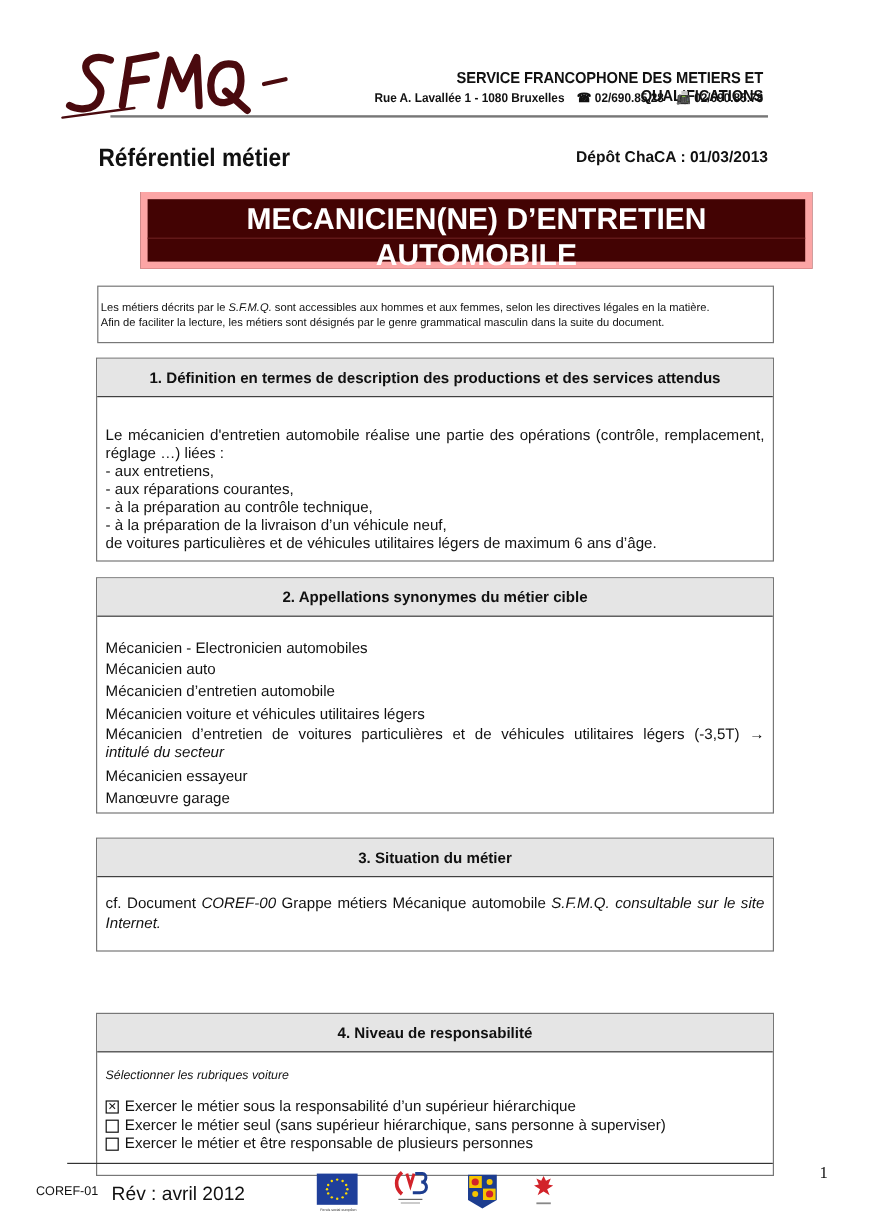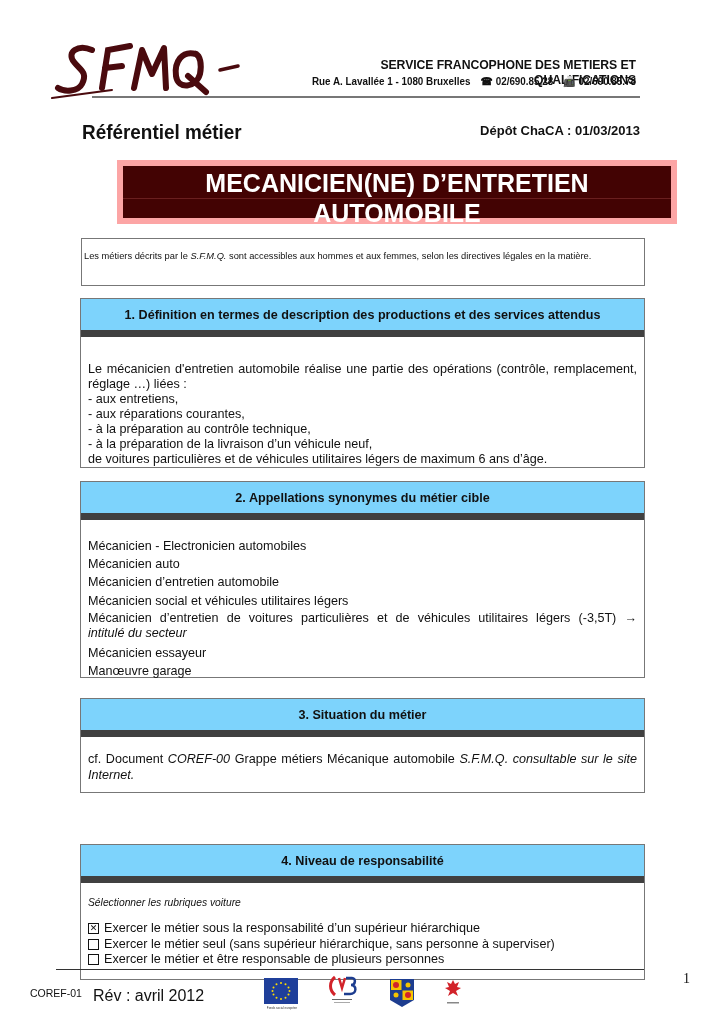--- a/index.html
+++ b/index.html
@@ -20,21 +20,21 @@
   .depot { left: 440px; top: 123px; width: 200px; text-align: right; font-weight: bold; font-size: 13px; }
 
   .banner { left: 81px; top: 160px; width: 560px; height: 64px; background: #430303;
             border: 6px solid #fca5a5; box-sizing: border-box; color: #fff; text-align: center; font-weight: bold; margin-left: 36px; }
   .banner .l1 { position: absolute; left: 0; right: 0; top: 3px; height: 29px; font-size: 25px; line-height: 29px;
                 border-bottom: 1px solid #6a1f1f; }
   .banner .l2 { position: absolute; left: 0; right: 0; top: 33px; font-size: 25px; line-height: 29px; }
 
   
   .box { border: 1px solid #777; box-sizing: border-box; background: #fff; }
-  .box-head { background: #7dd3fc; border-bottom: 7px solid #404040; text-align: center; font-weight: bold; font-size: 12.6px;
+  .box-head { background: #e5e5e5; border-bottom: 1px solid #404040; text-align: center; font-weight: bold; font-size: 12.6px;
               display: flex; align-items: center; justify-content: center; }
   .intro { left: 81px; top: 238px; width: 564px; height: 48px; padding: 11px 6px 0 2px; font-size: 9.3px; line-height: 13px; }
 
   .b1 { left: 80px; top: 298px; width: 565px; height: 170px; }
   .b1 .box-head { height: 31px; }
   .b1 .body { padding: 25px 7px 0 7px; font-size: 12.6px; line-height: 15px; }
   .justify { text-align: justify; text-align-last: left; }
 
   .b2 { left: 80px; top: 481px; width: 565px; height: 197px; }
   .b2 .box-head { height: 31px; }
@@ -87,41 +87,42 @@
 <div class="abs ref-title">Référentiel métier</div>
 <div class="abs depot">Dépôt ChaCA : 01/03/2013</div>
 
 <div class="abs banner">
   <div class="l1">MECANICIEN(NE) D’ENTRETIEN</div>
   <div class="l2">AUTOMOBILE</div>
 </div>
 
 <div class="abs box intro">
   <div><span>Les métiers décrits par le </span><i>S.F.M.Q.</i><span> sont accessibles aux hommes et aux femmes, selon les directives légales en la matière.</span></div>
+  <div>Afin de faciliter la lecture, les métiers sont désignés par le genre grammatical masculin dans la suite du document.</div>
 </div>
 
 <div class="abs box b1">
   <div class="box-head">1. Définition en termes de description des productions et des services attendus</div>
   <div class="body">
     <div class="justify">Le mécanicien d'entretien automobile réalise une partie des opérations (contrôle, remplacement, réglage …) liées :</div>
     <div>- aux entretiens,</div>
     <div>- aux réparations courantes,</div>
     <div>- à la préparation au contrôle technique,</div>
     <div>- à la préparation de la livraison d’un véhicule neuf,</div>
     <div>de voitures particulières et de véhicules utilitaires légers de maximum 6 ans d’âge.</div>
   </div>
 </div>
 
 <div class="abs box b2">
   <div class="box-head">2. Appellations synonymes du métier cible</div>
   <div class="body">
     <span class="row">Mécanicien - Electronicien automobiles</span>
     <span class="row">Mécanicien auto</span>
     <span class="row">Mécanicien d’entretien automobile</span>
-    <span class="row">Mécanicien social et véhicules utilitaires légers</span>
+    <span class="row">Mécanicien voiture et véhicules utilitaires légers</span>
     <div class="long">
       <div class="justify" style="text-align-last: justify;">Mécanicien d’entretien de voitures particulières et de véhicules utilitaires légers (-3,5T) →</div>
       <i>intitulé du secteur</i>
     </div>
     <span class="row">Mécanicien essayeur</span>
     <span class="row">Manœuvre garage</span>
   </div>
 </div>
 
 <div class="abs box b3">

